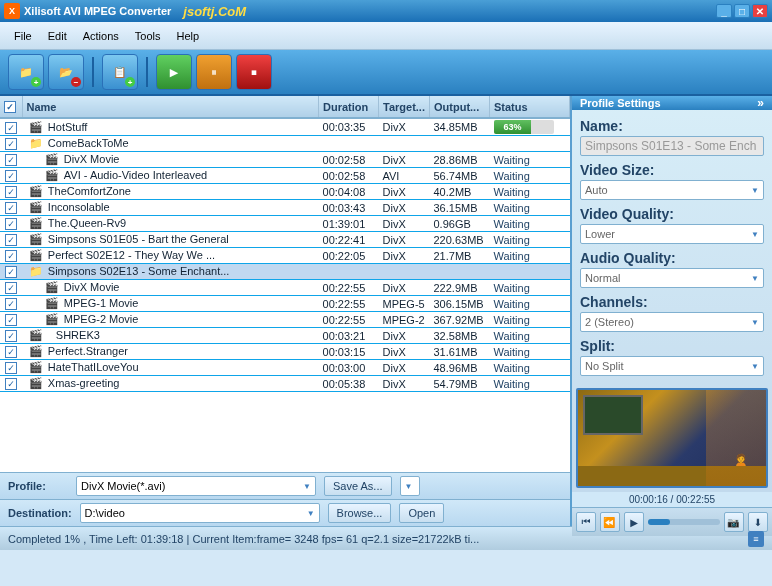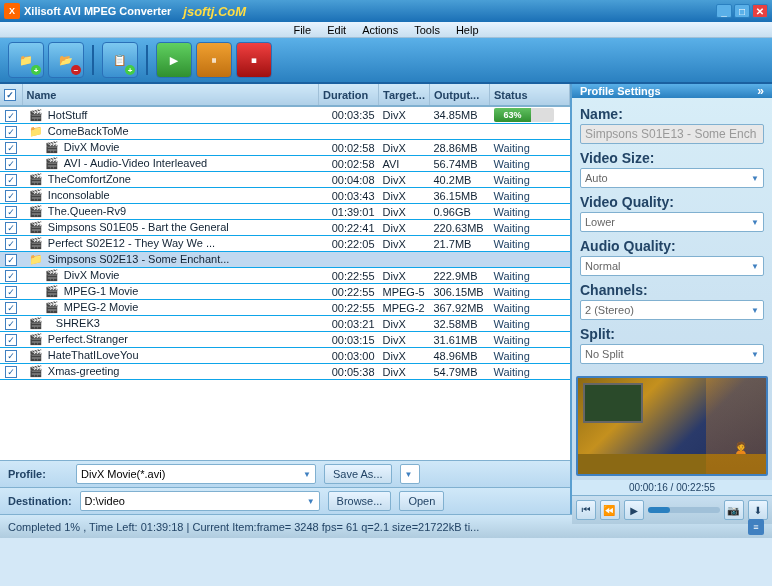--- a/index.html
+++ b/index.html
@@ -19,26 +19,25 @@
     }
     .title-bar-left { display: flex; align-items: center; gap: 4px; }
     .title-icon { width: 16px; height: 16px; background: #ff6600; border-radius: 2px; display: flex; align-items: center; justify-content: center; font-size: 9px; color: white; }
     .title-controls { display: flex; gap: 2px; }
     .title-btn { width: 16px; height: 14px; display: flex; align-items: center; justify-content: center; background: #5ab0e8; border: 1px solid #2a80c0; border-radius: 2px; cursor: pointer; color: white; font-size: 10px; }
     .title-btn.close { background: #e84040; }
     
     
     .menu-bar {
       background: linear-gradient(to bottom, #e8f4ff, #c8dff0);
-      height: 16px;
+      height: 28px;
       display: flex;
       align-items: center;
       padding: 0 6px;
       border-bottom: 1px solid #a0c0d8;
-      justify-content: center;
     }
     .menu-item { padding: 2px 8px; cursor: pointer; border-radius: 2px; }
     
     
     .toolbar {
       background: linear-gradient(to bottom, #5ab0e8, #2a80c0);
       height: 46px;
       display: flex;
       align-items: center;
       padding: 0 8px;
@@ -100,21 +99,21 @@
       text-align: left;
       font-weight: bold;
       color: #224466;
       white-space: nowrap;
     }
     .file-table tbody tr { border-bottom: 1px solid #0ea5e9; }
     .file-table tbody tr.selected { background: #c0d8f0; }
     .file-table tbody td { padding: 1px 4px; color: #112233; vertical-align: middle; }
     .check-col { width: 22px; text-align: center; }
     .name-col { min-width: 180px; }
-    .dur-col { width: 60px; text-align: right; }
+    .dur-col { width: 60px; }
     .target-col { width: 50px; }
     .output-col { width: 60px; }
     .status-col { width: 80px; }
     
     .progress-bar { background: #ddd; border-radius: 2px; height: 14px; width: 60px; overflow: hidden; }
     .progress-fill { height: 100%; background: linear-gradient(to bottom, #60c060, #309030); display: flex; align-items: center; justify-content: center; color: white; font-size: 9px; font-weight: bold; }
     
     
     .bottom-bar {
       background: linear-gradient(to bottom, #d0e8f8, #b8d8f0);

